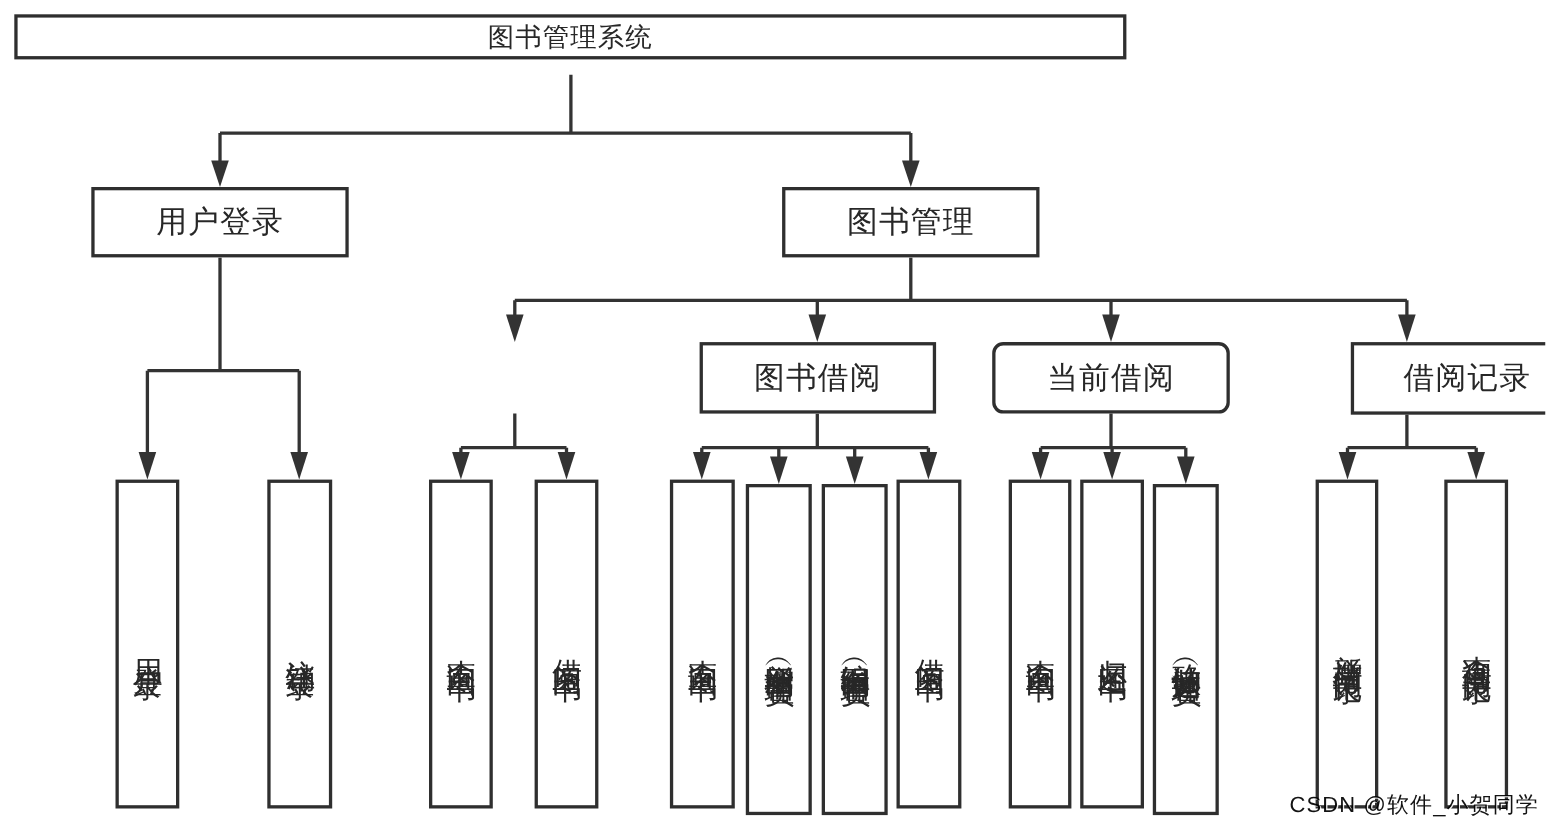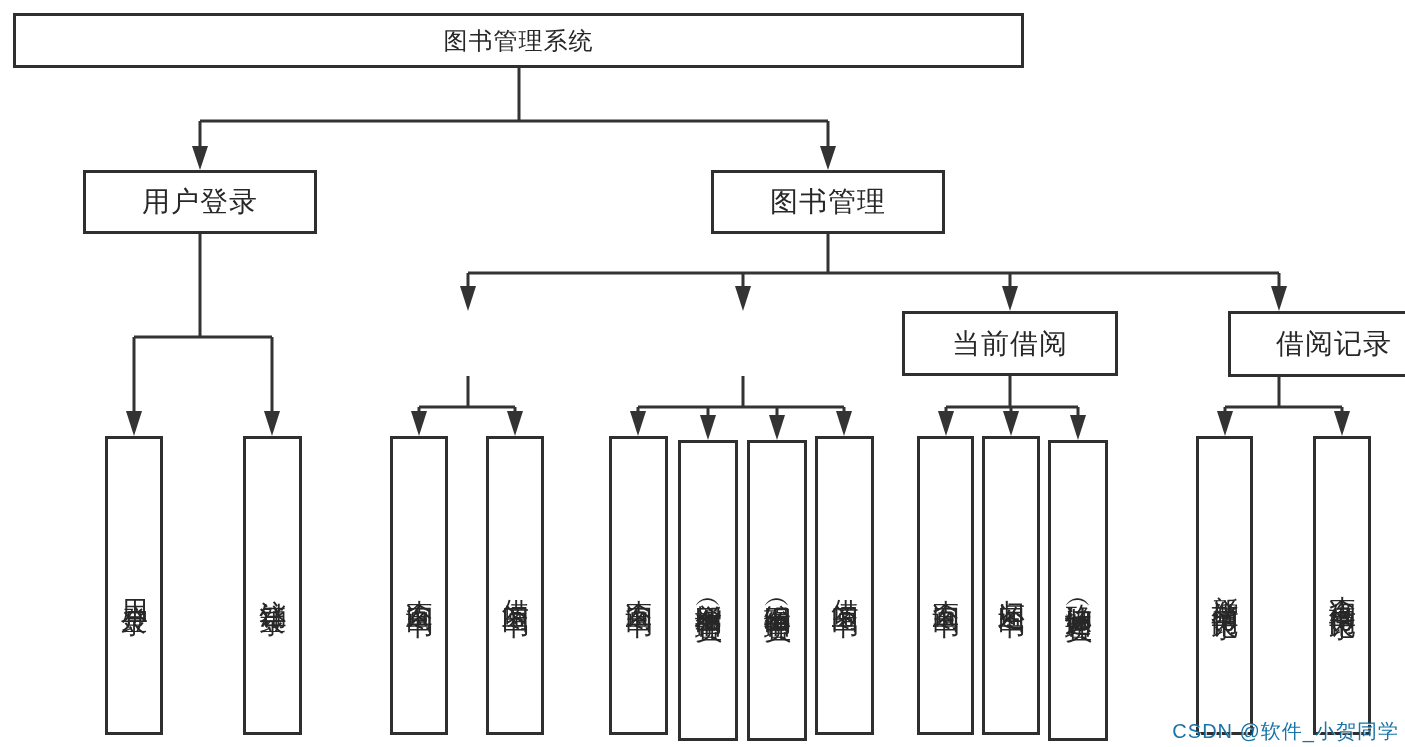--- a/index.html
+++ b/index.html
@@ -16,27 +16,27 @@
   svg.wires { position: absolute; left: 0; top: 0; width: 1405px; height: 747px; }
   .box {
     position: absolute;
     background: #ffffff;
     border: 3px solid #2f2f2f;
     display: flex;
     align-items: center;
     justify-content: center;
     text-align: center;
   }
-  .root-box  { left: 13px;  top: 13px;  width: 1011px; height: 55px; font-size: 24px; letter-spacing: 1px; }
+  .root-box  { left: 13px;  top: 13px;  width: 1011px; height: 41px; font-size: 24px; letter-spacing: 1px; }
   .hdr       { font-size: 28px; letter-spacing: 1px; }
   .b-user    { left: 83px;  top: 170px; width: 234px; height: 64px; }
   .b-book    { left: 711px; top: 170px; width: 234px; height: 64px; text-align: right; }
   .g-new     { left: 362px; top: 311px; width: 215px; height: 65px; }
   .g-borrow  { left: 636px; top: 311px; width: 215px; height: 65px; }
-  .g-current { left: 902px; top: 311px; width: 216px; height: 65px; }
+  .g-current { left: 902px; top: 311px; width: 216px; height: 65px; border-radius: 10px; }
   .g-record  { left: 1228px;top: 311px; width: 212px; height: 66px; }
   .leaf { top: 436px; height: 299px; }
   .leaf span {
     writing-mode: vertical-rl;
     text-orientation: mixed;
     font-size: 27px;
     letter-spacing: 4px;
     line-height: 1;
     color: #272727;
   }
@@ -54,21 +54,21 @@
   .l9  { left: 982px;  width: 58px; }
   .l10 { left: 1048px; width: 60px; }
   .l11 { left: 1196px; width: 57px; }
   .l12 { left: 1313px; width: 58px; }
   .watermark {
     position: absolute;
     right: 6px;
     bottom: 2px;
     font-size: 20px;
     letter-spacing: 1px;
-    color: #0369a1;
+    color: #000000;
     opacity: 0.92;
     z-index: 5;
     text-shadow: 1px 1px 0 #ffffff;
     white-space: nowrap;
   }
 </style>
 </head>
 <body>
 
 <div class="canvas">
@@ -104,20 +104,21 @@
       <polygon points="1217,411 1233,411 1225,436"></polygon>
       <polygon points="1334,411 1350,411 1342,436"></polygon>
     </g>
   </svg>
 
   <div class="box root-box">图书管理系统</div>
 
   <div class="box hdr b-user">用户登录</div>
   <div class="box hdr b-book">图书管理</div>
 
+  <div class="box hdr g-borrow">图书借阅</div>
   <div class="box hdr g-current">当前借阅</div>
   <div class="box hdr g-record">借阅记录</div>
 
   <div class="box leaf l0">
     <span>用户登录</span>
   </div>
   <div class="box leaf l1">
     <span>注销登录</span>
   </div>
 

